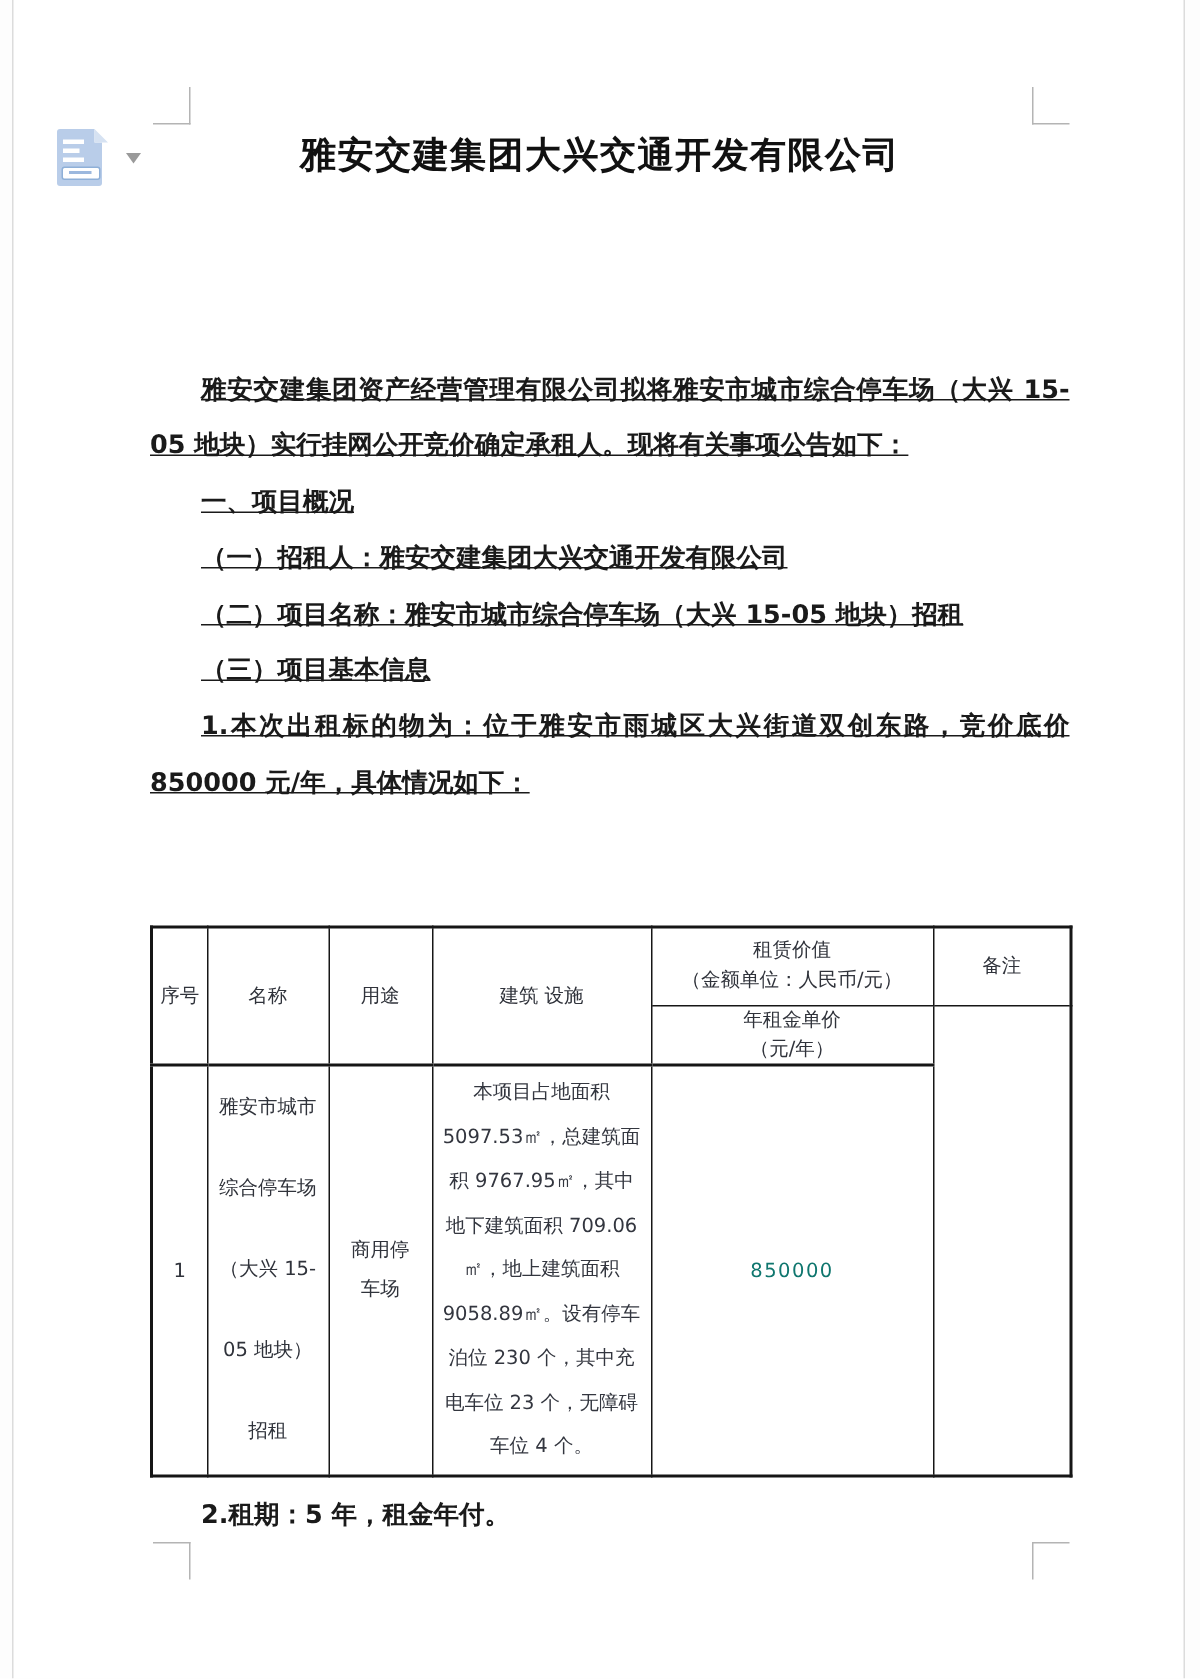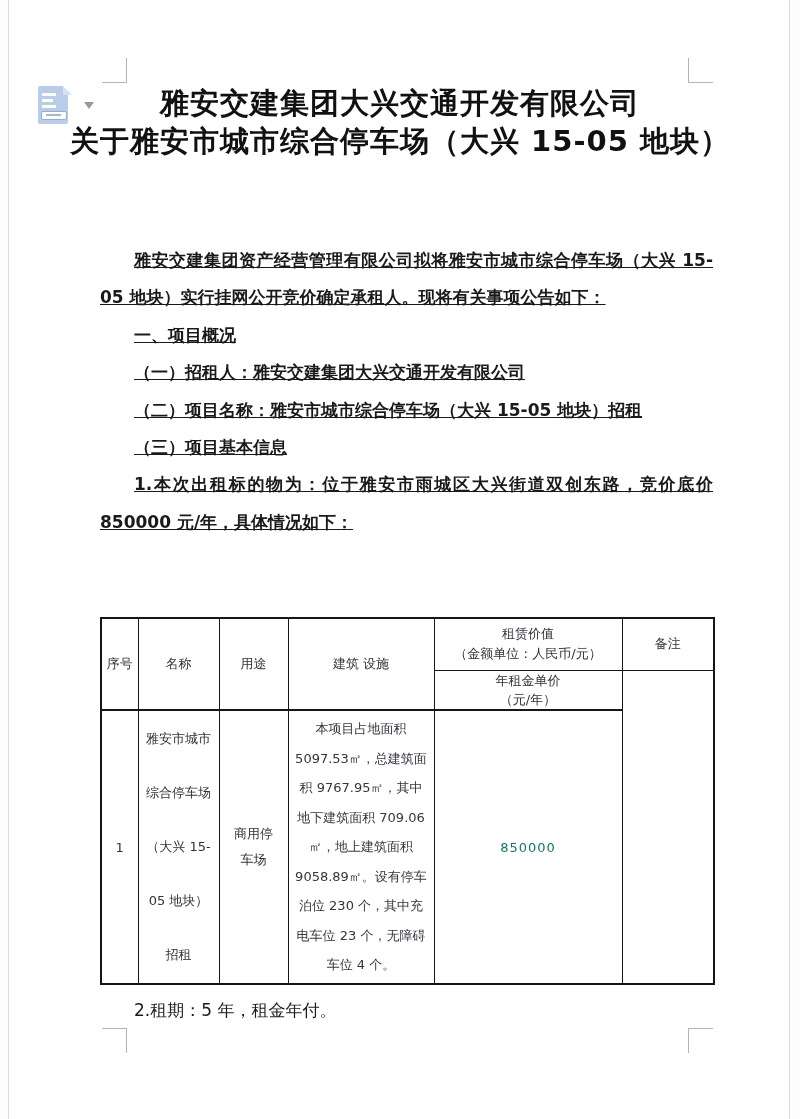--- a/index.html
+++ b/index.html
@@ -25,27 +25,27 @@
   .pl1 { top:7px;  width:14px; } .pl2 { top:13px; width:11px; } .pl3 { top:19px; width:14px; }
   .paste-pill { position:absolute; left:3px; top:25px; width:26px; height:9px; background:#ffffff;
                 border:1px solid #8fb0d8; border-radius:2px; }
   .paste-pill::after { content:""; position:absolute; left:4px; top:2px; width:15px; height:2px; background:#9cb8de; }
   .dropdown-arrow { position:absolute; left:84px; top:102px; width:0; height:0;
                     border-left:5px solid transparent; border-right:5px solid transparent;
                     border-top:7px solid #9a9a9a; cursor:pointer; }
 
   
   .doc-title { position:absolute; left:0; top:84px; width:800px; text-align:center;
-               font-weight:bold; font-size:29px; line-height:38px; color:#111; letter-spacing:1px; }
+               font-weight:bold; font-size:24px; line-height:38px; color:#111; letter-spacing:1px; }
   .body-text { position:absolute; left:100px; top:242px; width:613px;
                font-size:17px; font-weight:bold; color:#1a1a1a; line-height:37.4px;
                text-align:justify; }
   .para { text-indent:2em;text-decoration:underline; }
   .closing { position:absolute; left:100px; top:992px; width:613px;
-             font-size:17px; font-weight:normal; color:#1a1a1a; line-height:37px; text-indent:2em; }
+             font-size:17px; font-weight:bold; color:#1a1a1a; line-height:37px; text-indent:2em; }
 
   
   .doc-table { position:absolute; left:100px; top:617px; width:613px; height:368px;
                border-collapse:collapse; table-layout:fixed; font-size:13px; color:#30333b; }
   .doc-table th, .doc-table td { border:1px solid #161616; font-weight:normal;
                                  vertical-align:middle; text-align:center; overflow:hidden; }
   .doc-table { border:2px solid #161616; }
   .row-head-1 { height:52px; }
   .row-head-2 { height:40px; }
   .pre { white-space:pre-line; }
@@ -73,21 +73,20 @@
     <div class="paste-fold"></div>
     <div class="paste-line pl1"></div>
     <div class="paste-line pl2"></div>
     <div class="paste-line pl3"></div>
     <div class="paste-pill"></div>
   </div>
   <div class="dropdown-arrow"></div>
 
   <div class="doc-title">
     <div>雅安交建集团大兴交通开发有限公司</div>
-    <div>关于雅安市城市综合停车场（大兴 15-05 地块）</div>
   </div>
 
   <div class="body-text">
     <p class="para">雅安交建集团资产经营管理有限公司拟将雅安市城市综合停车场（大兴 15-05 地块）实行挂网公开竞价确定承租人。现将有关事项公告如下：</p>
     <p class="para">一、项目概况</p>
     <p class="para">（一）招租人：雅安交建集团大兴交通开发有限公司</p>
     <p class="para">（二）项目名称：雅安市城市综合停车场（大兴 15-05 地块）招租</p>
     <p class="para">（三）项目基本信息</p>
     <p class="para">1.本次出租标的物为：位于雅安市雨城区大兴街道双创东路，竞价底价 850000 元/年，具体情况如下：</p>
   </div>

